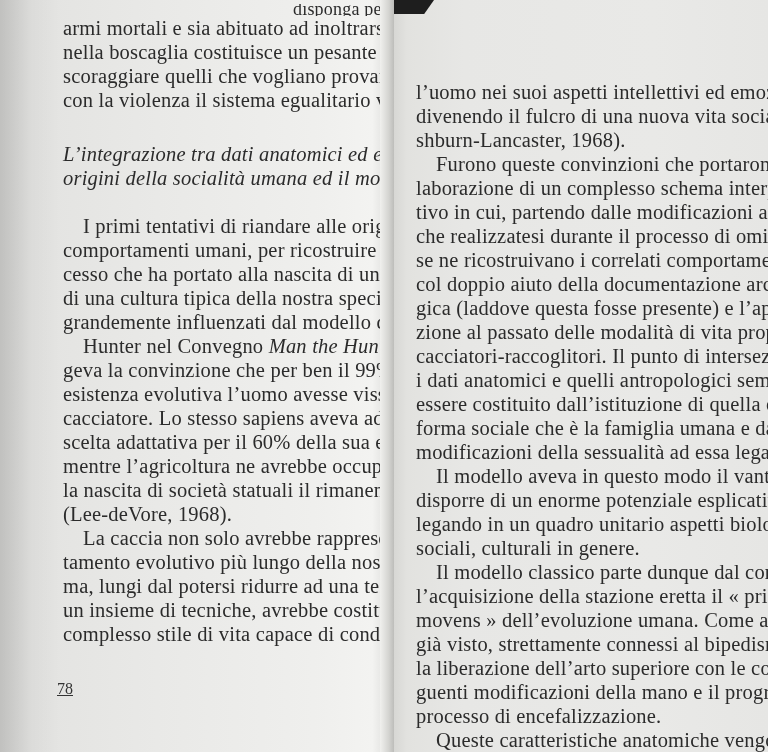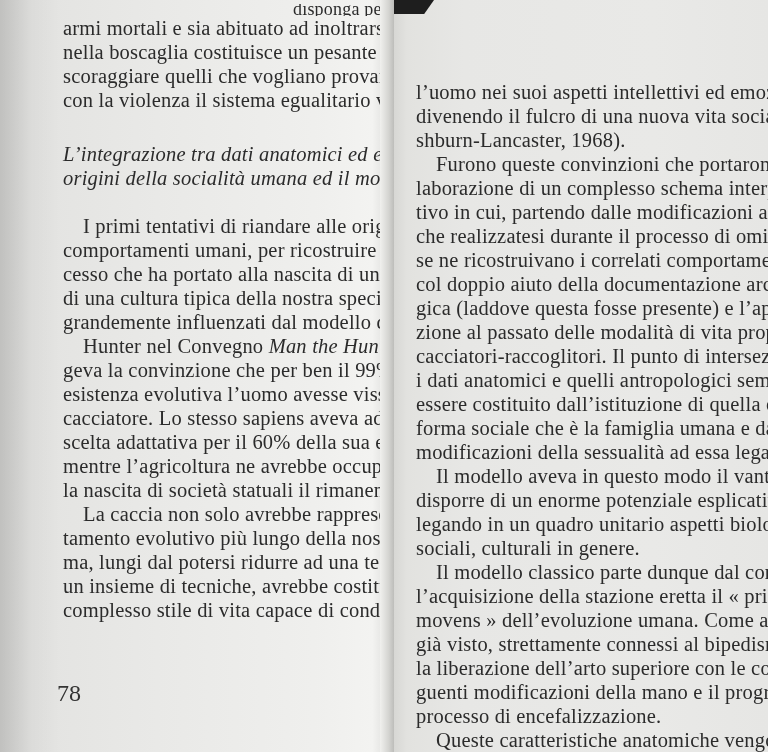--- a/index.html
+++ b/index.html
@@ -35,21 +35,21 @@
   .text-block { position:absolute; }
   .line {
     white-space:nowrap; font-size:20.5px; line-height:24px; letter-spacing:0.2px;
   }
   .left-text { left:63px; top:4px; }
   .right-text { left:28px; top:80px; }
   .italic { font-style:italic; }
   .indent { padding-left:20px; }
   .gap { height:14px; }
   .page-number {
-    position:absolute; left:57px; top:680px; font-size:24px; color:#333;
+    position:absolute; left:57px; top:680px; font-size:16px; color:#333;text-decoration:underline;
   }
   .shade-left {
     position:absolute; left:0; top:0; width:60px; height:752px;
     background: linear-gradient(90deg, rgba(0,0,0,0.07), rgba(0,0,0,0));
   }
 </style>
 </head>
 <body>
 
 <div class="page page-right">
@@ -124,20 +124,21 @@
     <div>
       <div class="line indent">
         <span>Hunter nel Convegno </span><span class="italic">Man the Hunter</span>
       </div>
       <div class="line">geva la convinzione che per ben il 99% della</div>
       <div class="line">esistenza evolutiva l’uomo avesse vissuto co</div>
       <div class="line">cacciatore. Lo stesso sapiens aveva adottato qu</div>
       <div class="line">scelta adattativa per il 60% della sua esisten</div>
       <div class="line">mentre l’agricoltura ne avrebbe occupato il 39%</div>
       <div class="line">la nascita di società statuali il rimanente 1</div>
+      <div class="line">(Lee-deVore, 1968).</div>
     </div>
     <div>
       <div class="line indent">La caccia non solo avrebbe rappresentato l’ad</div>
       <div class="line">tamento evolutivo più lungo della nostra sto</div>
       <div class="line">ma, lungi dal potersi ridurre ad una tecnica o</div>
       <div class="line">un insieme di tecniche, avrebbe costituito u</div>
       <div class="line">complesso stile di vita capace di condiziona</div>
     </div>
   </div>
   <div class="page-number">78</div>

